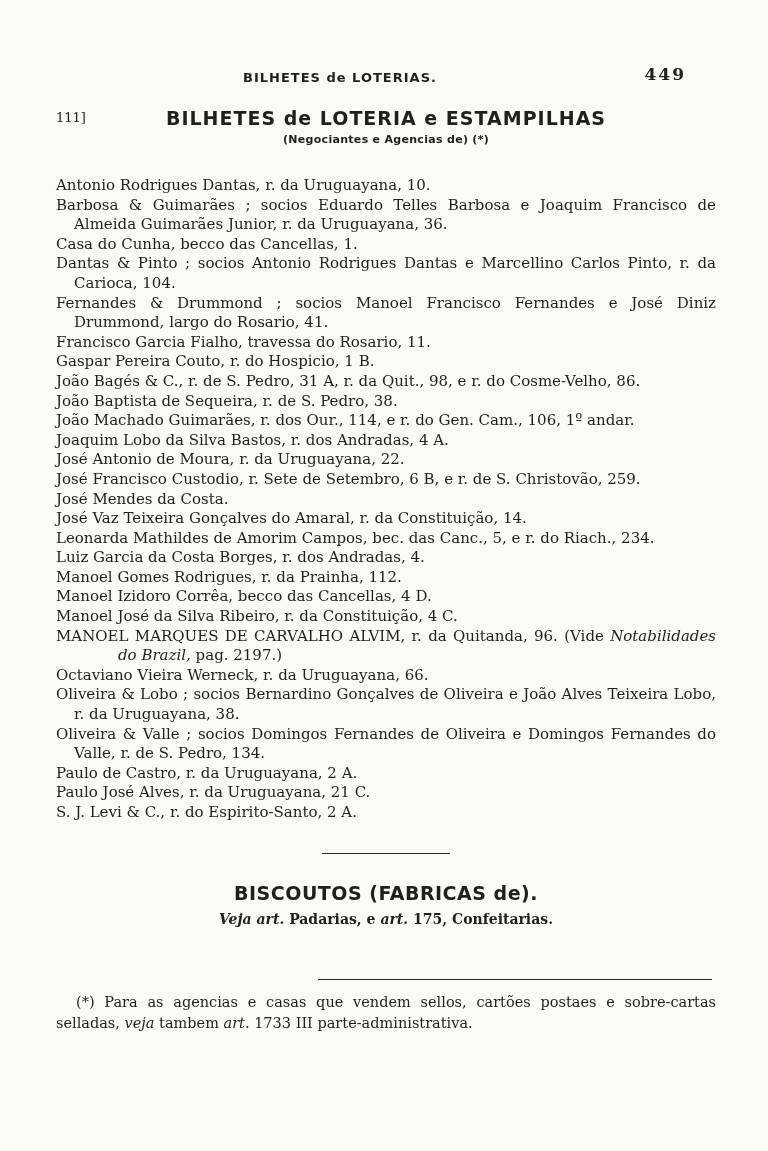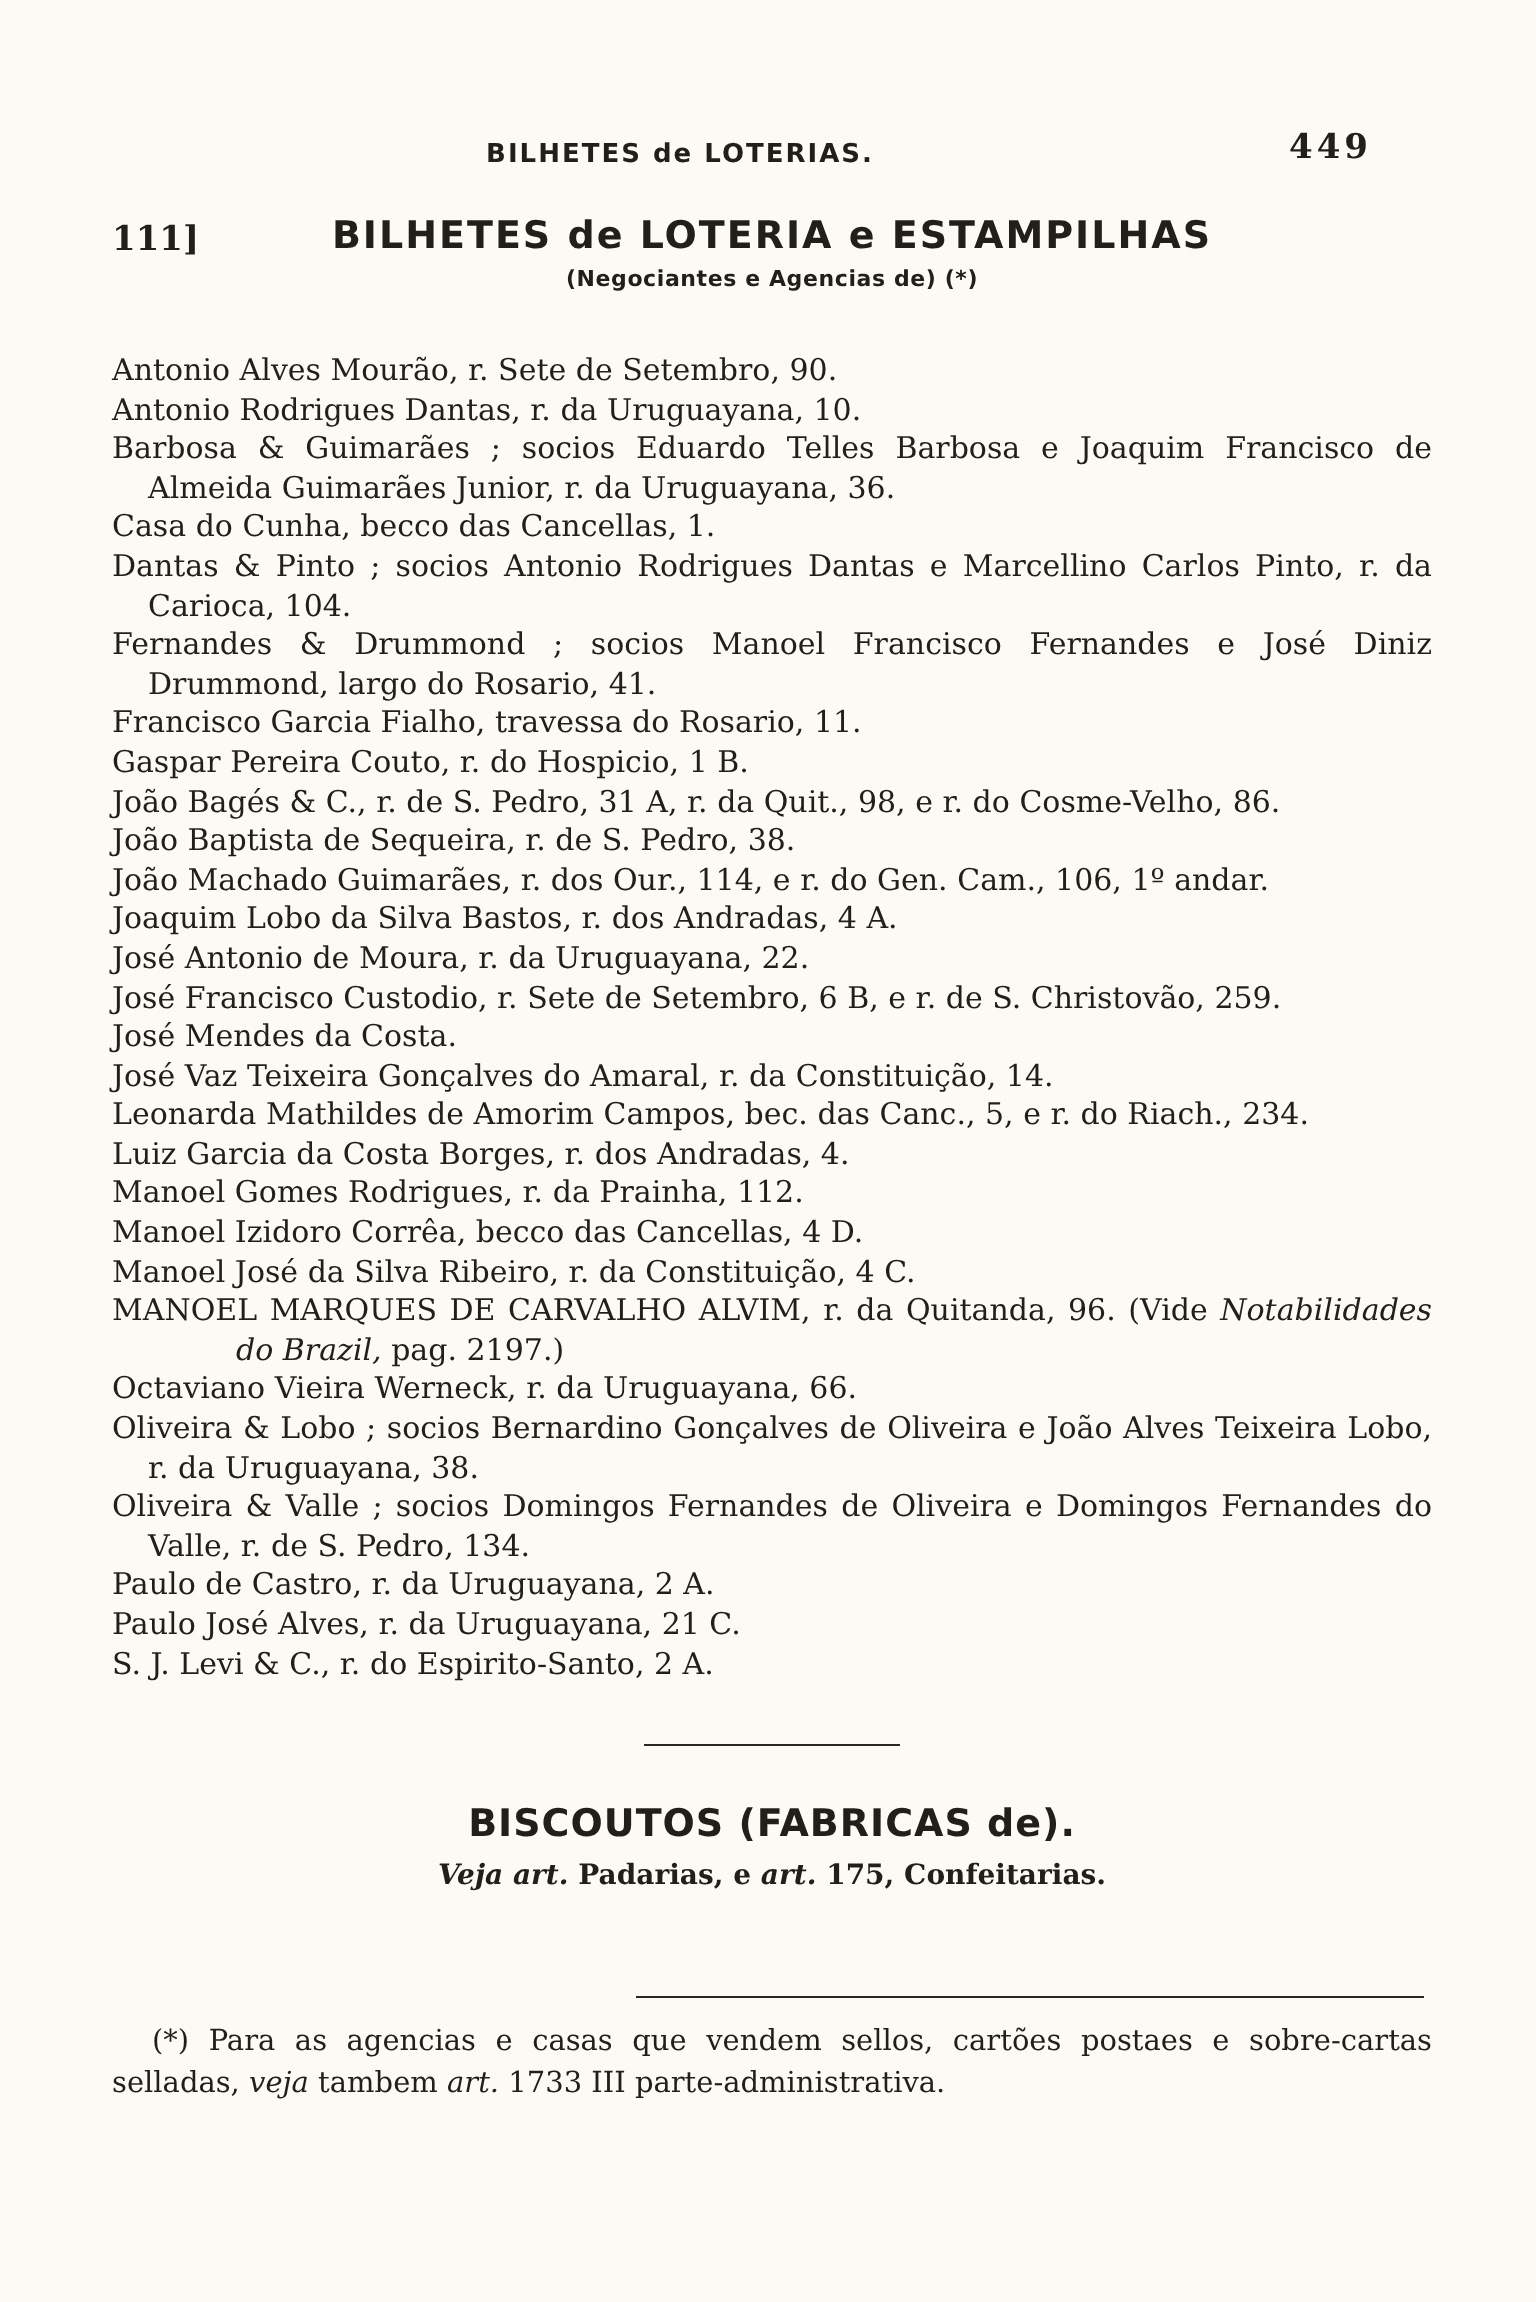--- a/index.html
+++ b/index.html
@@ -21,21 +21,21 @@
     font-family:"DejaVu Sans","Liberation Sans",sans-serif;
     font-weight:bold;font-size:13px;letter-spacing:1px;
   }
   .rh-title{display:inline-block;transform:translateX(-46px);}
   .page-number{
     position:absolute;right:30px;top:64px;
     font-family:"DejaVu Serif",serif;font-size:17px;font-weight:bold;letter-spacing:2px;
   }
   .heading-block{position:relative;margin-top:22px;text-align:center;}
   .entry-ref{
-    position:absolute;left:0;top:3px;font-size:17px;font-weight:bold;
+    position:absolute;left:0;top:3px;font-size:13px;font-weight:normal;
   }
   .title{
     font-family:"DejaVu Sans","Liberation Sans",sans-serif;
     font-weight:bold;font-size:19px;letter-spacing:1px;
   }
   .subtitle{
     font-family:"DejaVu Sans","Liberation Sans",sans-serif;
     font-weight:bold;font-size:11px;margin-top:4px;letter-spacing:0.3px;
   }
   .entries{
@@ -68,21 +68,20 @@
     <span class="page-number">449</span>
   </div>
 
   <div class="heading-block">
     <span class="entry-ref">111]</span>
     <div class="title">BILHETES de LOTERIA e ESTAMPILHAS</div>
     <div class="subtitle">(Negociantes e Agencias de) (*)</div>
   </div>
 
   <div class="entries">
-      <div class="entry">Antonio Alves Mourão, r. Sete de Setembro, 90.</div>
       <div class="entry">Antonio Rodrigues Dantas, r. da Uruguayana, 10.</div>
       <div class="entry">Barbosa &amp; Guimarães ;  socios Eduardo Telles Barbosa e Joaquim Francisco de Almeida Guimarães Junior, r. da Uruguayana, 36.</div>
       <div class="entry">Casa do Cunha, becco das Cancellas, 1.</div>
       <div class="entry">Dantas &amp; Pinto ; socios Antonio Rodrigues Dantas e Marcellino Carlos Pinto, r. da Carioca, 104.</div>
       <div class="entry">Fernandes &amp; Drummond ; socios Manoel Francisco Fernandes e José Diniz Drummond, largo do Rosario, 41.</div>
       <div class="entry">Francisco Garcia Fialho, travessa do Rosario, 11.</div>
       <div class="entry">Gaspar Pereira Couto, r. do Hospicio, 1 B.</div>
       <div class="entry">João Bagés &amp; C., r. de S. Pedro, 31 A, r. da Quit., 98, e r. do Cosme-Velho, 86.</div>
       <div class="entry">João Baptista de Sequeira, r. de S. Pedro, 38.</div>
       <div class="entry">João Machado Guimarães, r. dos Our., 114, e r. do Gen. Cam., 106, 1º andar.</div>

